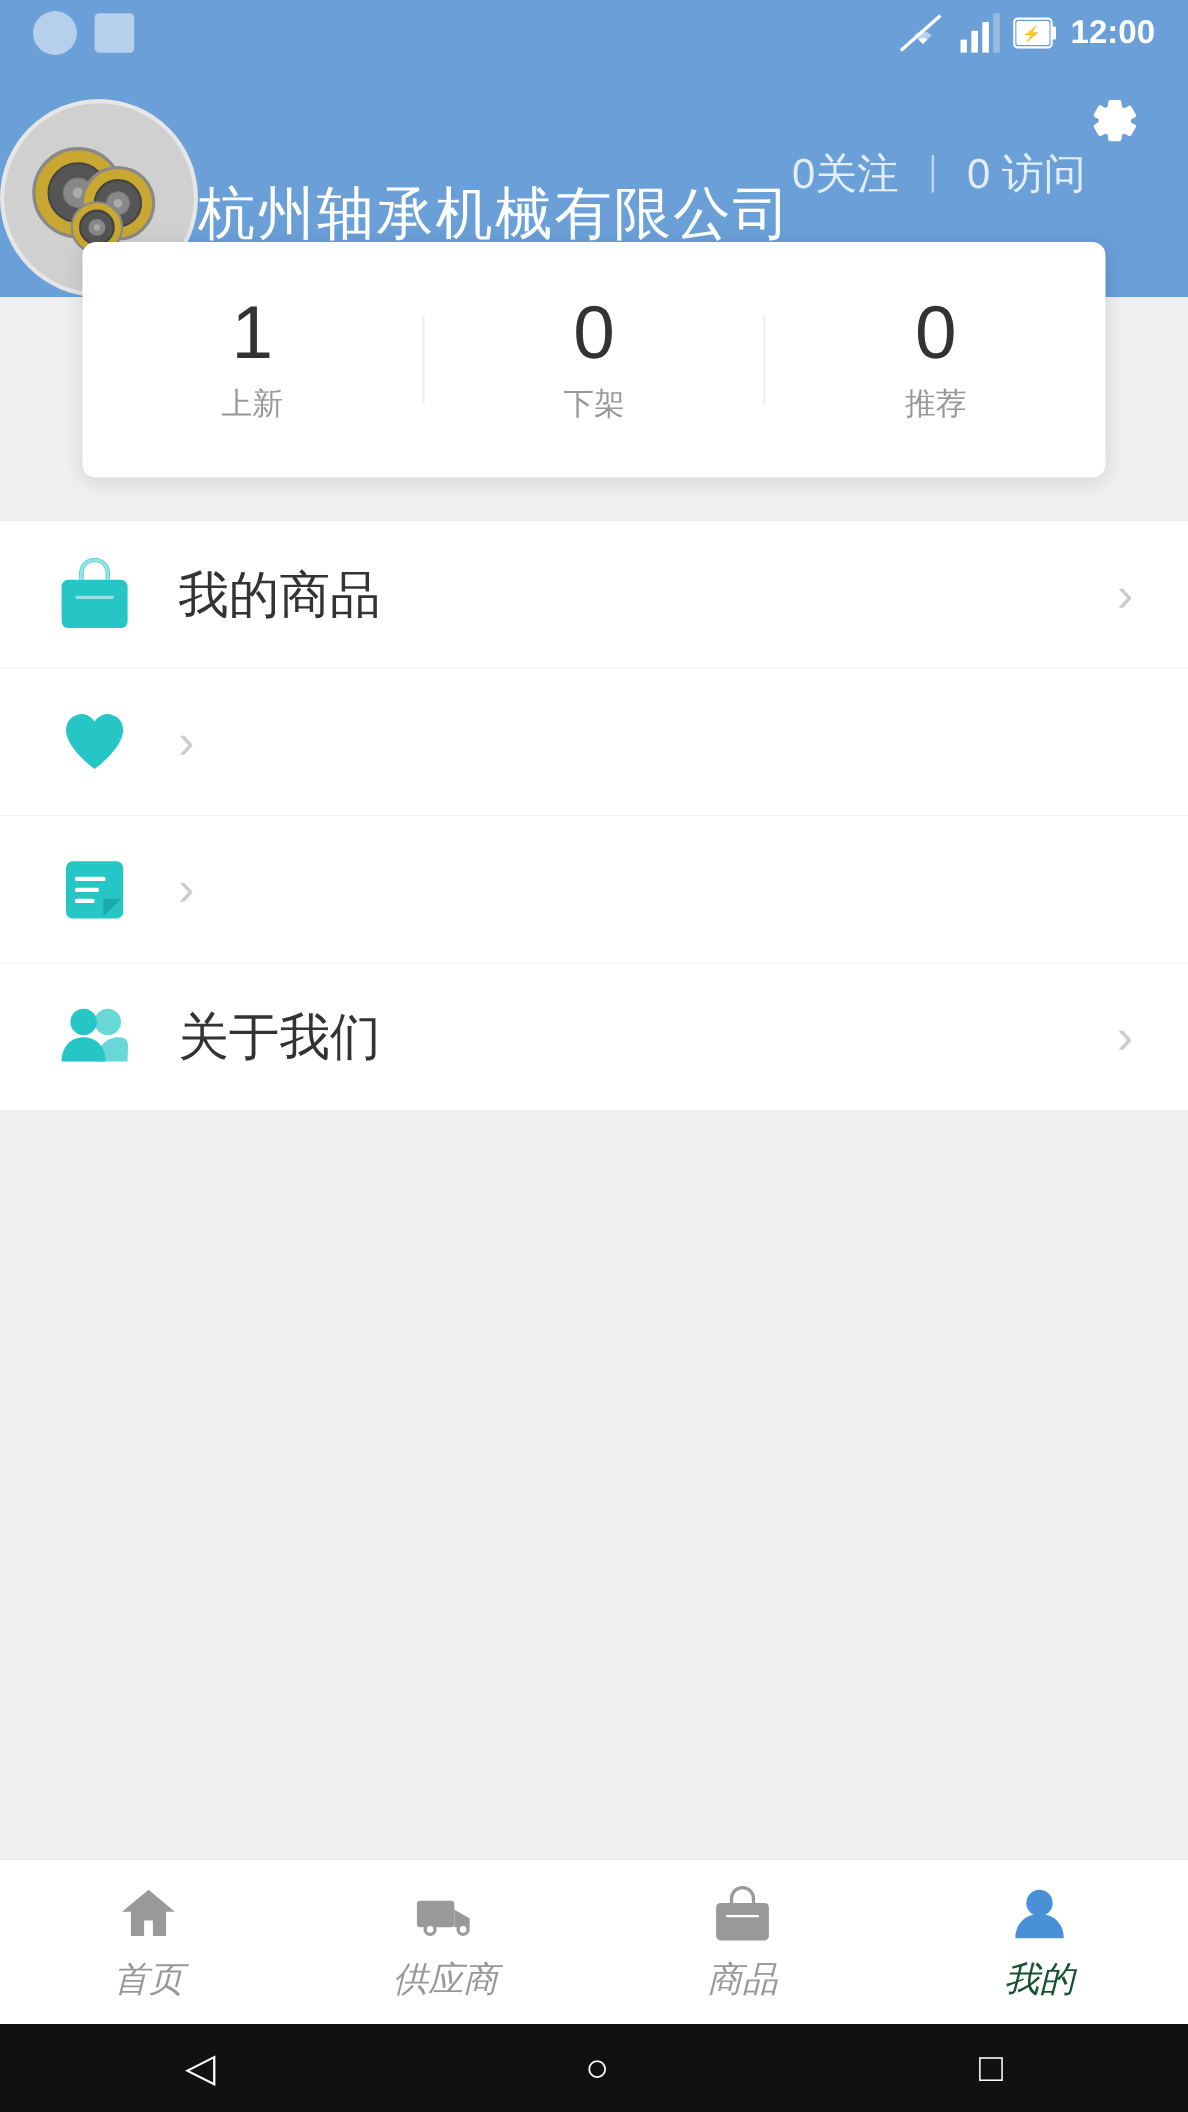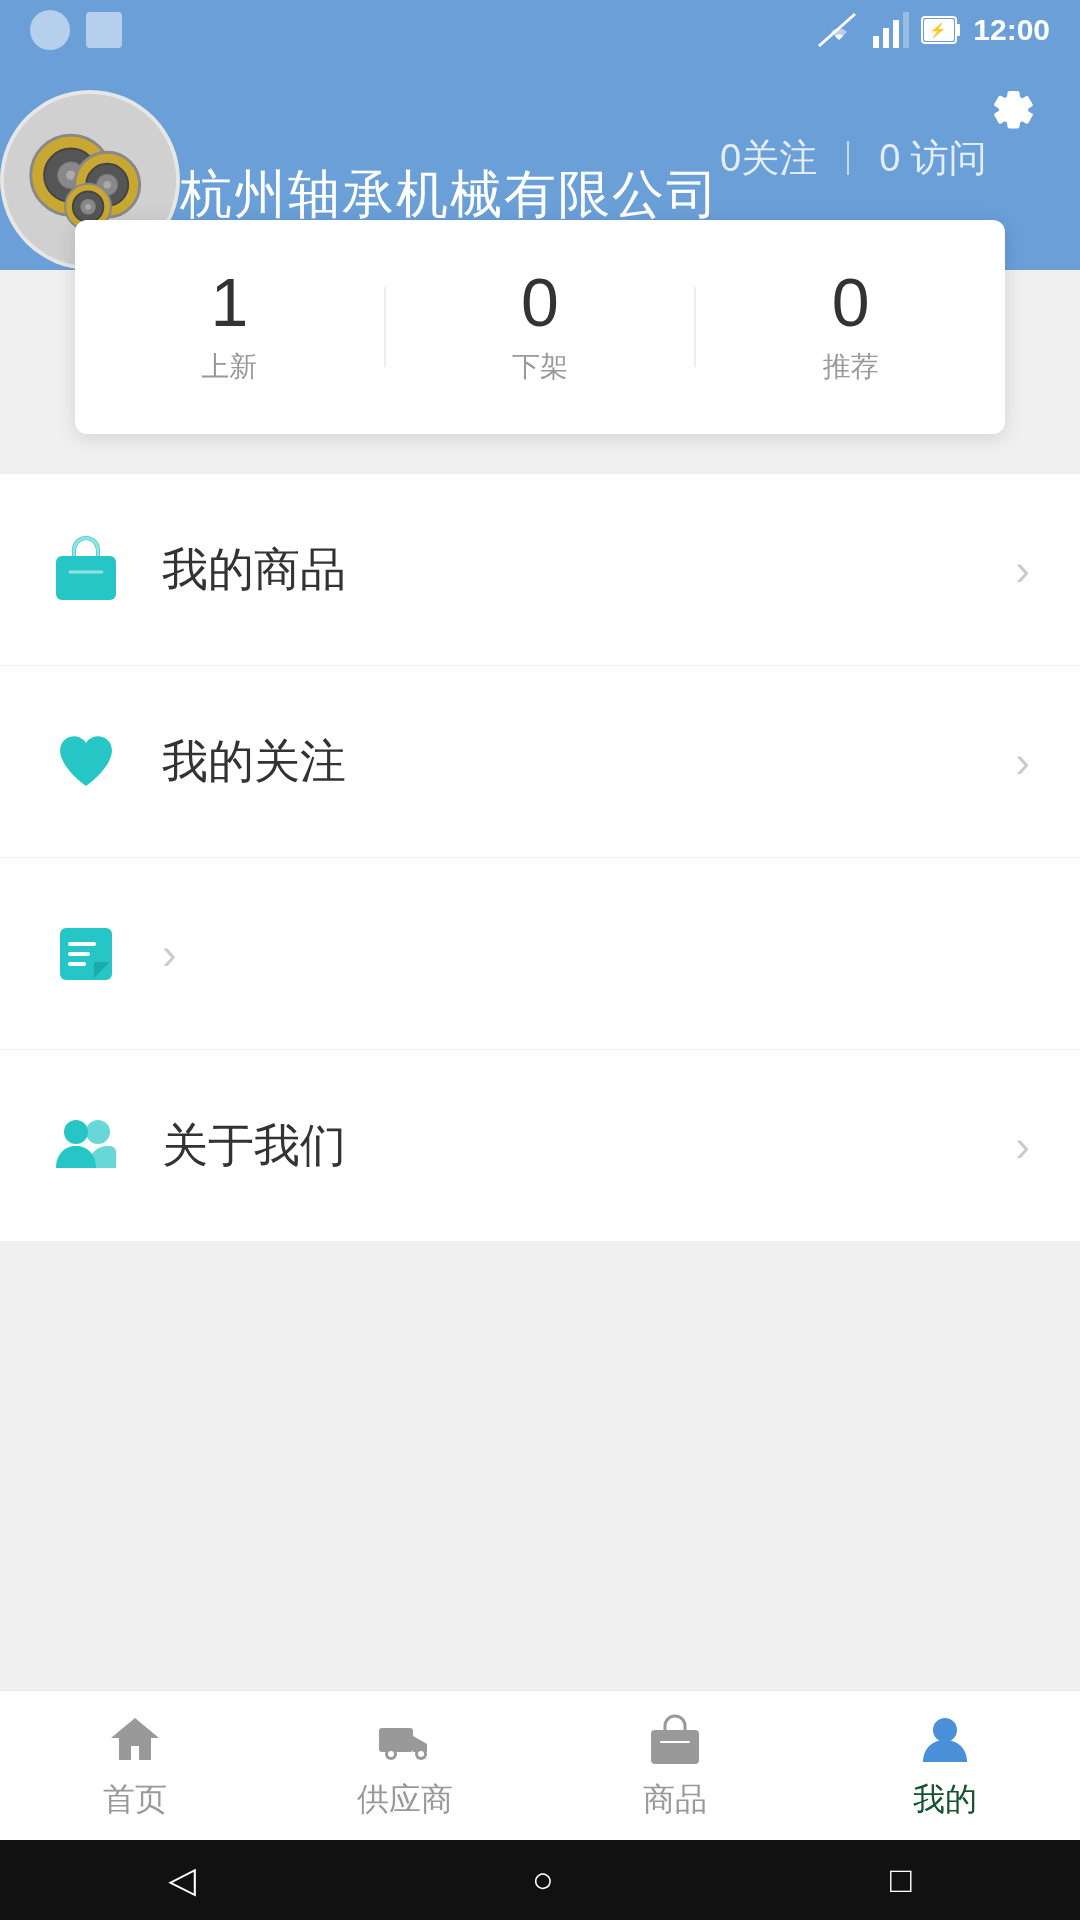--- a/index.html
+++ b/index.html
@@ -147,21 +147,21 @@
 
     
     .menu-section {
       background: white;
       margin-top: -10px;
     }
     .menu-item {
       display: flex;
       align-items: center;
       padding: 0 50px;
-      height: 192px;
+      height: 134px;
       background: white;
       border-bottom: 1px solid #f0f0f0;
       cursor: pointer;
       position: relative;
     }
     .menu-icon {
       width: 72px;
       height: 72px;
       margin-right: 40px;
       display: flex;
@@ -192,20 +192,21 @@
     }
     .nav-item {
       flex: 1;
       display: flex;
       flex-direction: column;
       align-items: center;
       justify-content: center;
       gap: 8px;
       cursor: pointer;
       height: 100%;
+      font-style: italic;
     }
     .nav-icon {
       width: 60px;
       height: 60px;
       display: flex;
       align-items: center;
       justify-content: center;
     }
     .nav-label {
       font-size: 32px;
@@ -338,21 +339,20 @@
     <span class="menu-text">我的商品</span>
     <span class="chevron-icon">›</span>
   </div>
 
   <div class="menu-item">
     <div class="menu-icon">
       <svg width="68" height="68" viewBox="0 0 68 68">
         <path d="M34 58S8 40 8 22a14 14 0 0126-7 14 14 0 0126 7c0 18-26 36-26 36z" fill="#26c6c6"></path>
       </svg>
     </div>
-    <span class="menu-text">我的关注</span>
     <span class="chevron-icon">›</span>
   </div>
 
   <div class="menu-item">
     <div class="menu-icon">
       <svg width="68" height="68" viewBox="0 0 68 68">
         <rect x="8" y="8" width="52" height="52" rx="6" fill="#26c6c6"></rect>
         <path d="M42 58l16-16H42z" fill="#1aabab"></path>
         <rect x="16" y="22" width="28" height="4" rx="2" fill="white"></rect>
         <rect x="16" y="32" width="22" height="4" rx="2" fill="white"></rect>

